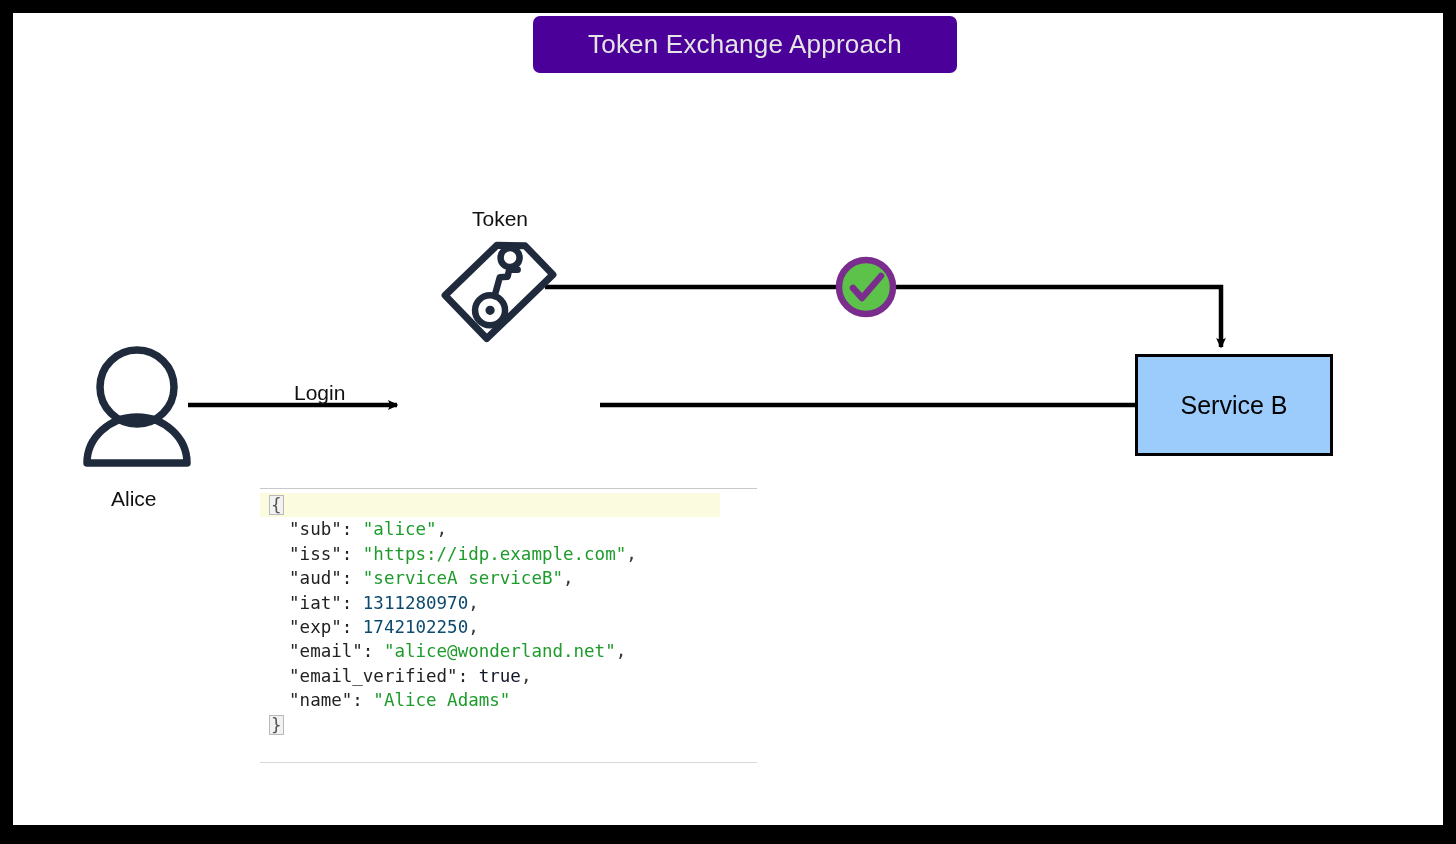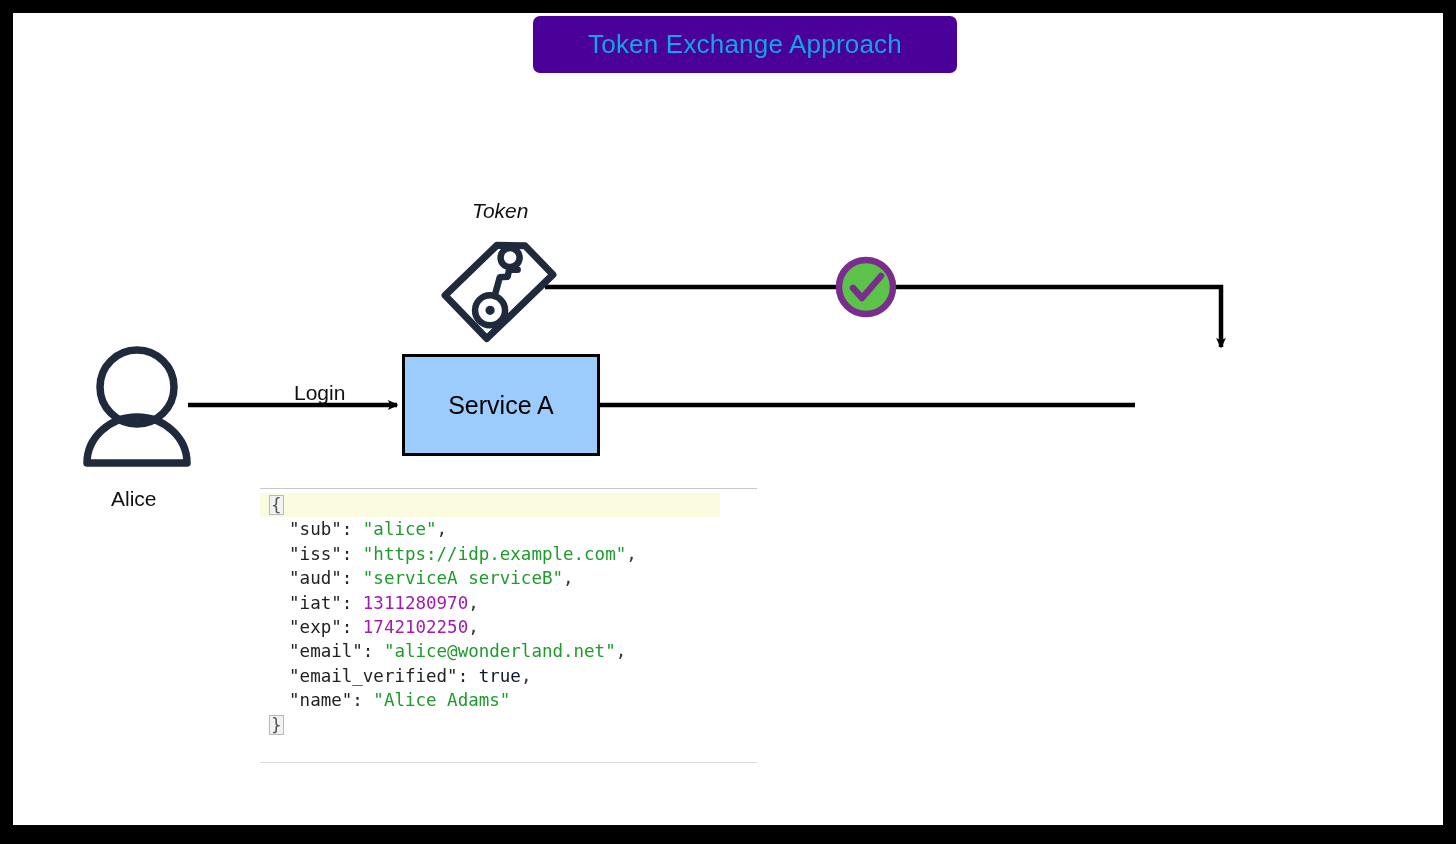--- a/index.html
+++ b/index.html
@@ -33,21 +33,21 @@
     position: absolute;
     left: 520px; top: 3px;
     width: 424px; height: 57px;
     background: #4b0099;
     border-radius: 7px;
     display: flex;
     align-items: center;
     justify-content: center;
   }
   #title-banner .title-text {
-    color: #0ea5e9;
+    color: #e5e5e5;
     font-size: 26px;
     letter-spacing: .2px;
     font-family: "Liberation Sans", sans-serif;
   }
 
   
   .lbl {
     position: absolute;
     color: #111111;
     font-size: 21px;
@@ -96,21 +96,21 @@
     white-space: pre;
     padding-left: 8px;
     height: 24.4px;
   }
   #code-block .code-line.highlight {
     background: #fbfbe0;
     width: 460px;
   }
   .tok-key   { color: #222222; }
   .tok-str   { color: #1d9b2b; }
-  .tok-num   { color: #a21caf; }
+  .tok-num   { color: #0c4a6e; }
   .tok-bool  { color: #0f172a; }
   .tok-punc  { color: #333333; }
   .brace-box {
     display: inline-block;
     border: 1px solid #b9b9b9;
     background: #f2f2f2;
     color: #555555;
     line-height: 18px;
     padding: 0 1px;
     margin-left: 1px;
@@ -160,28 +160,28 @@
       <g>
         <circle cx="853" cy="274" r="27" fill="#5cc24a" stroke="#7b2d8e" stroke-width="6.5"></circle>
         <path d="M 840,275 L 849,285 L 868,263" fill="none" stroke="#7b2d8e" stroke-width="6.5" stroke-linecap="round" stroke-linejoin="round"></path>
       </g>
 
       <line x1="690" y1="577" x2="601" y2="577" stroke="#777777" stroke-width="3.4" marker-end="url(#arrowGray)"></line>
     </svg>
 
     <div class="lbl" style="left:98px; top:474px;">Alice</div>
 
-    <div class="lbl" style="left:459px; top:186px;font-style:italic;">Token</div>
+    <div class="lbl" style="left:459px; top:194px;">Token</div>
 
     <div class="lbl" style="left:245px; top:368px;margin-left:36px;">Login</div>
 
-    <div id="service-a" class="service-box">
-      <span class="box-label">Service A</span>
+
+    <div id="service-b" class="service-box">
+      <span class="box-label">Service B</span>
     </div>
-
 
     <div id="code-block">
         <div class="code-line highlight"><span class="brace-box">{</span></div>
         <div class="code-line"><span class="tok-key">  "sub":</span><span class="tok-str"> "alice"</span><span class="tok-punc">,</span></div>
         <div class="code-line"><span class="tok-key">  "iss":</span><span class="tok-str"> "https://idp.example.com"</span><span class="tok-punc">,</span></div>
         <div class="code-line"><span class="tok-key">  "aud":</span><span class="tok-str"> "serviceA serviceB"</span><span class="tok-punc">,</span></div>
         <div class="code-line"><span class="tok-key">  "iat":</span><span class="tok-num"> 1311280970</span><span class="tok-punc">,</span></div>
         <div class="code-line"><span class="tok-key">  "exp":</span><span class="tok-num"> 1742102250</span><span class="tok-punc">,</span></div>
         <div class="code-line"><span class="tok-key">  "email":</span><span class="tok-str"> "alice@wonderland.net"</span><span class="tok-punc">,</span></div>
         <div class="code-line"><span class="tok-key">  "email_verified":</span><span class="tok-bool"> true</span><span class="tok-punc">,</span></div>

